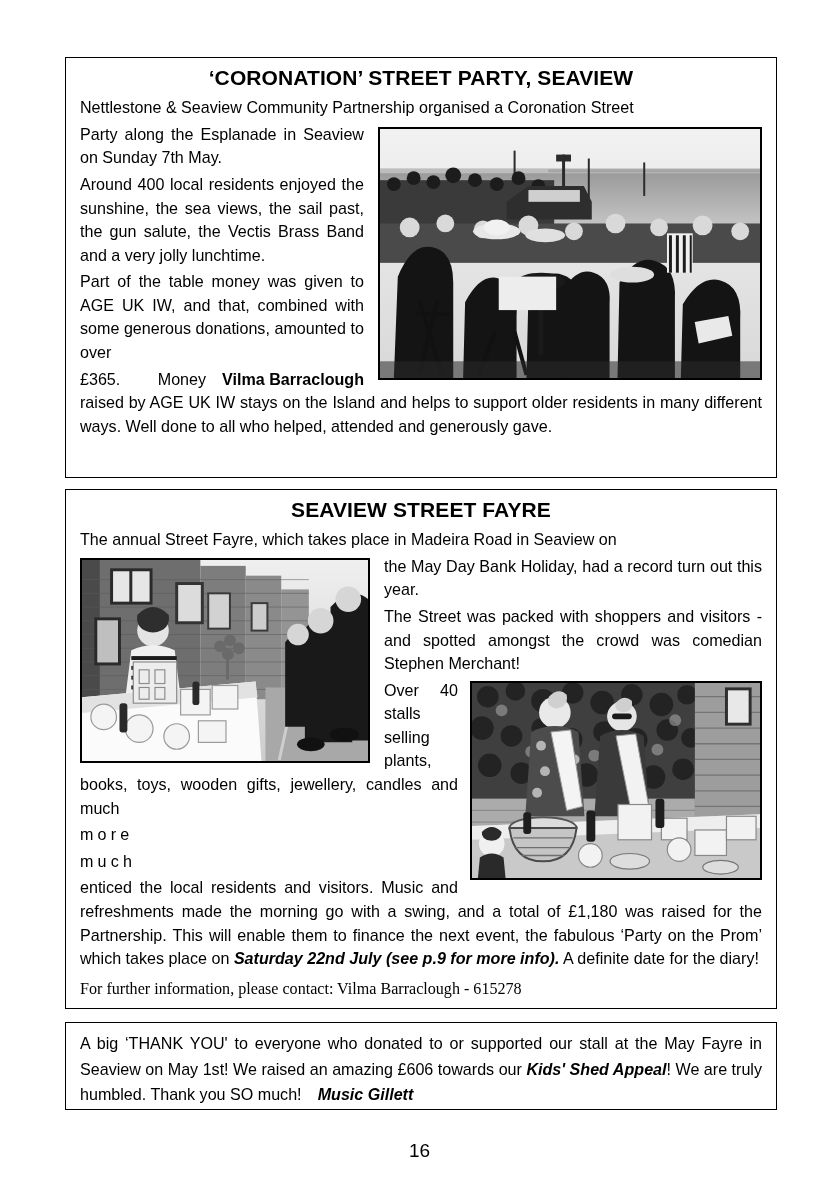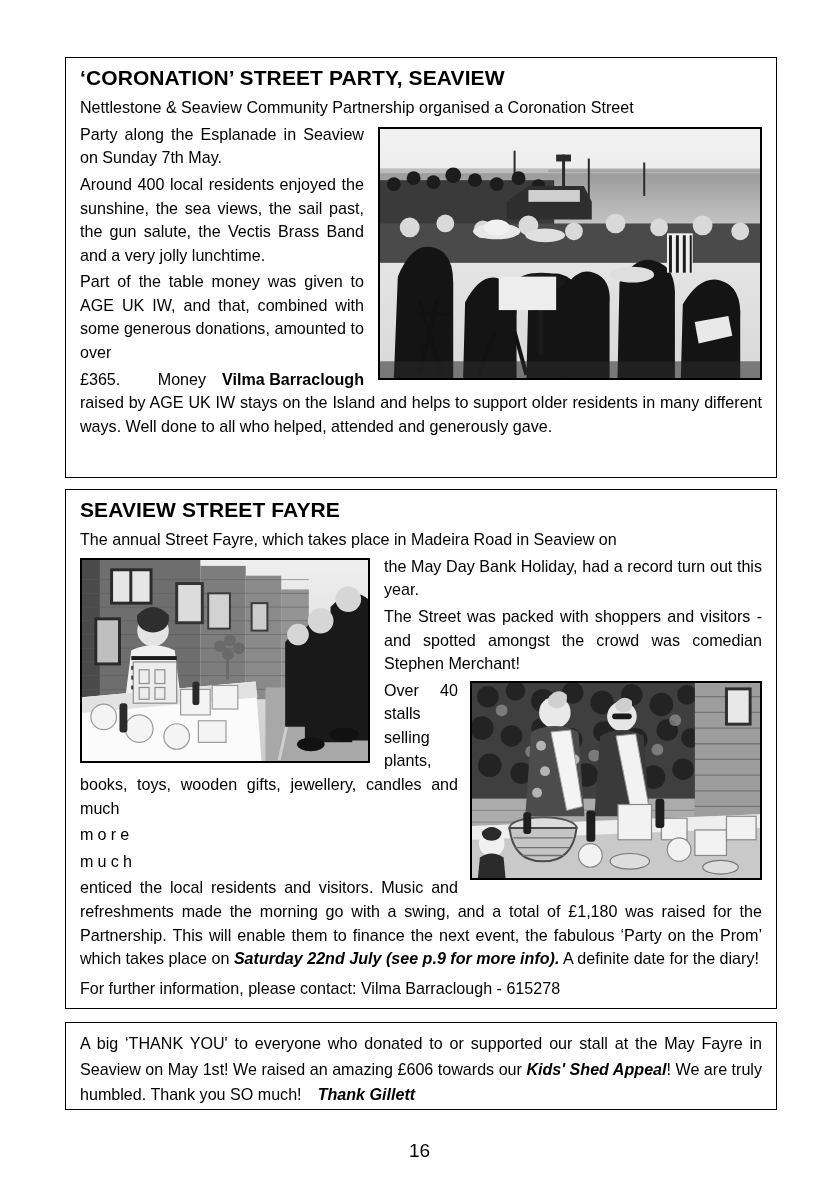--- a/index.html
+++ b/index.html
@@ -41,20 +41,21 @@
   }
 
   
   .heading {
     font-size: 21px;
     font-weight: bold;
     letter-spacing: 0.1px;
     line-height: 1.15;
     margin: 0 0 6px 0;
     white-space: nowrap;
+    text-align: center;
   }
 
   
   .body-text {
     font-size: 16.1px;
     line-height: 23.6px;
     text-align: justify;
     margin: 0;
   }
   .body-text.last-left { text-align: left; }
@@ -485,26 +486,26 @@
             </g>
           </svg>
         </div>
 
         <p class="para">Over 40 stalls selling plants, books, toys, wooden gifts, jewellery, candles and much</p>
         <p class="para"><span class="spaced">more</span></p>
         <p class="para"><span class="spaced">much</span></p>
 
         <p class="para"><span>enticed the local residents and visitors. Music and refreshments made the morning go with a swing, and a total of £1,180 was raised for the Partnership. This will enable them to finance the next event, the fabulous ‘Party on the Prom’ which takes place on </span><b>Saturday 22nd July (see p.9 for more info).</b><span> A definite date for the diary!</span></p>
 
-        <p class="para body-text last-left" style="margin-top:6px;">For further information, please contact: Vilma Barraclough - 615278</p>
+        <p class="para body-text last-left" style="margin-top:6px;font-family:Liberation Serif, serif;">For further information, please contact: Vilma Barraclough - 615278</p>
       </div>
     </div>
   </div>
 
   <div class="box" id="box-thanks">
     <div class="box-inner">
-      <p class="thanks-text"><span>A big ‘THANK YOU' to everyone who donated to or supported our stall at the May Fayre in Seaview on May 1st! We raised an amazing £606 towards our </span><b>Kids' Shed Appeal</b><span>! We are truly humbled. Thank you SO much! </span><b>Thank Gillett</b></p>
+      <p class="thanks-text"><span>A big ‘THANK YOU' to everyone who donated to or supported our stall at the May Fayre in Seaview on May 1st! We raised an amazing £606 towards our </span><b>Kids' Shed Appeal</b><span>! We are truly humbled. Thank you SO much! </span><b>Music Gillett</b></p>
     </div>
   </div>
 
   <div id="page-number">16</div>
 
 </div>
 
 </body></html>

